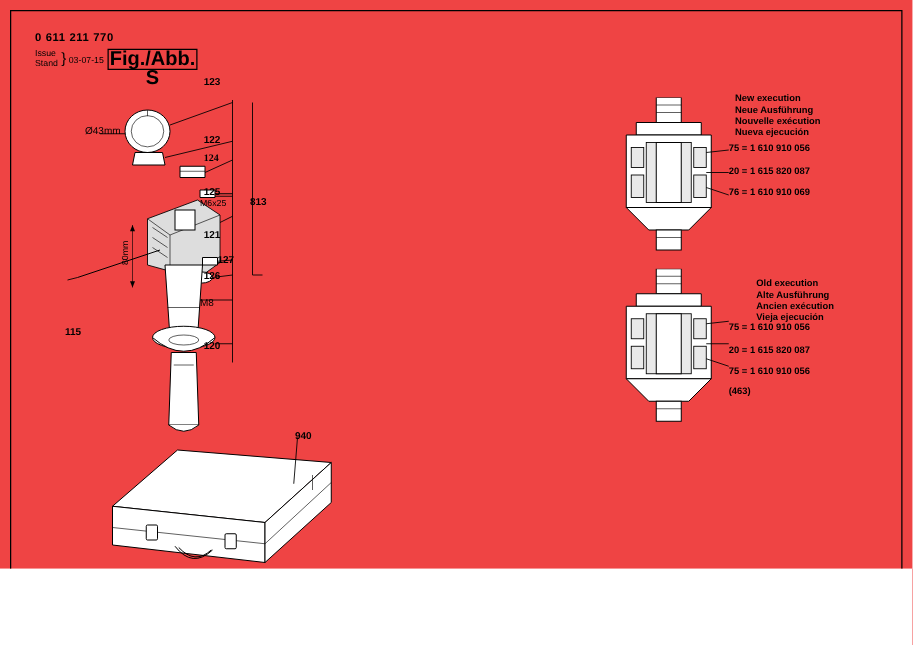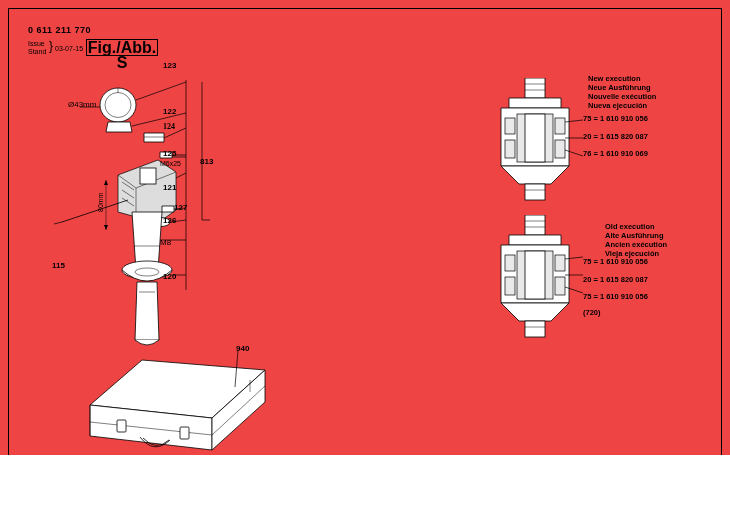--- a/index.html
+++ b/index.html
@@ -276,21 +276,21 @@
     </svg>
   </div>
   <div class="abs exec-title" style="left:605px; top:222px;">Old execution
 Alte Ausführung
 Ancien exécution
 Vieja ejecución</div>
   <div class="abs" style="left:583px; top:256px;">
     <div class="exec-list"><span>75</span> <span>=</span> <span>1 610 910 056</span></div>
     <div class="exec-list" style="margin-top:5px;"><span>20</span> <span>=</span> <span>1 615 820 087</span></div>
     <div class="exec-list" style="margin-top:5px;"><span>75</span> <span>=</span> <span>1 610 910 056</span></div>
-    <div class="exec-list" style="margin-top:3px;">(720)</div>
+    <div class="exec-list" style="margin-top:3px;">(463)</div>
   </div>
 
   <div class="abs" id="footer">Modifications reserved
 Änderungen vorbehalten
 Modifications réservées
 Salvo modificaciones</div>
 
 </div>
 
 </body></html>

